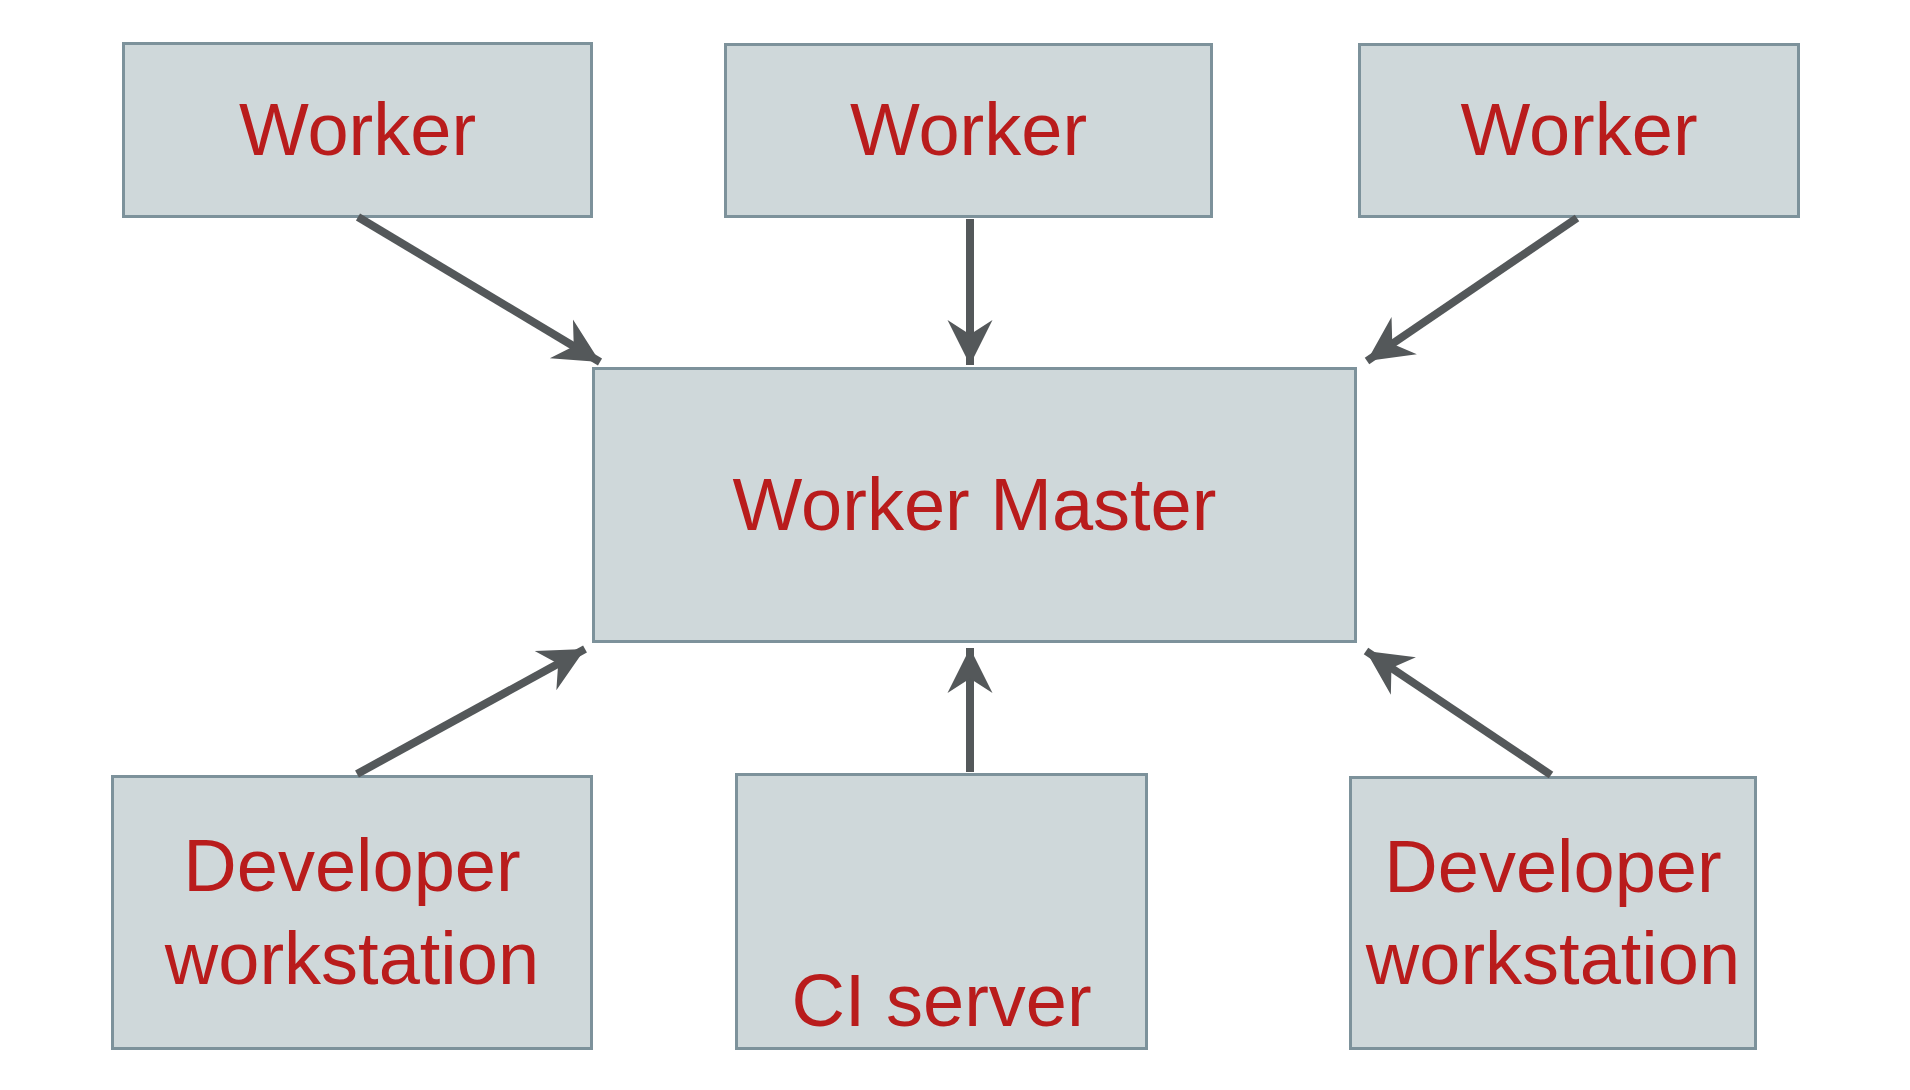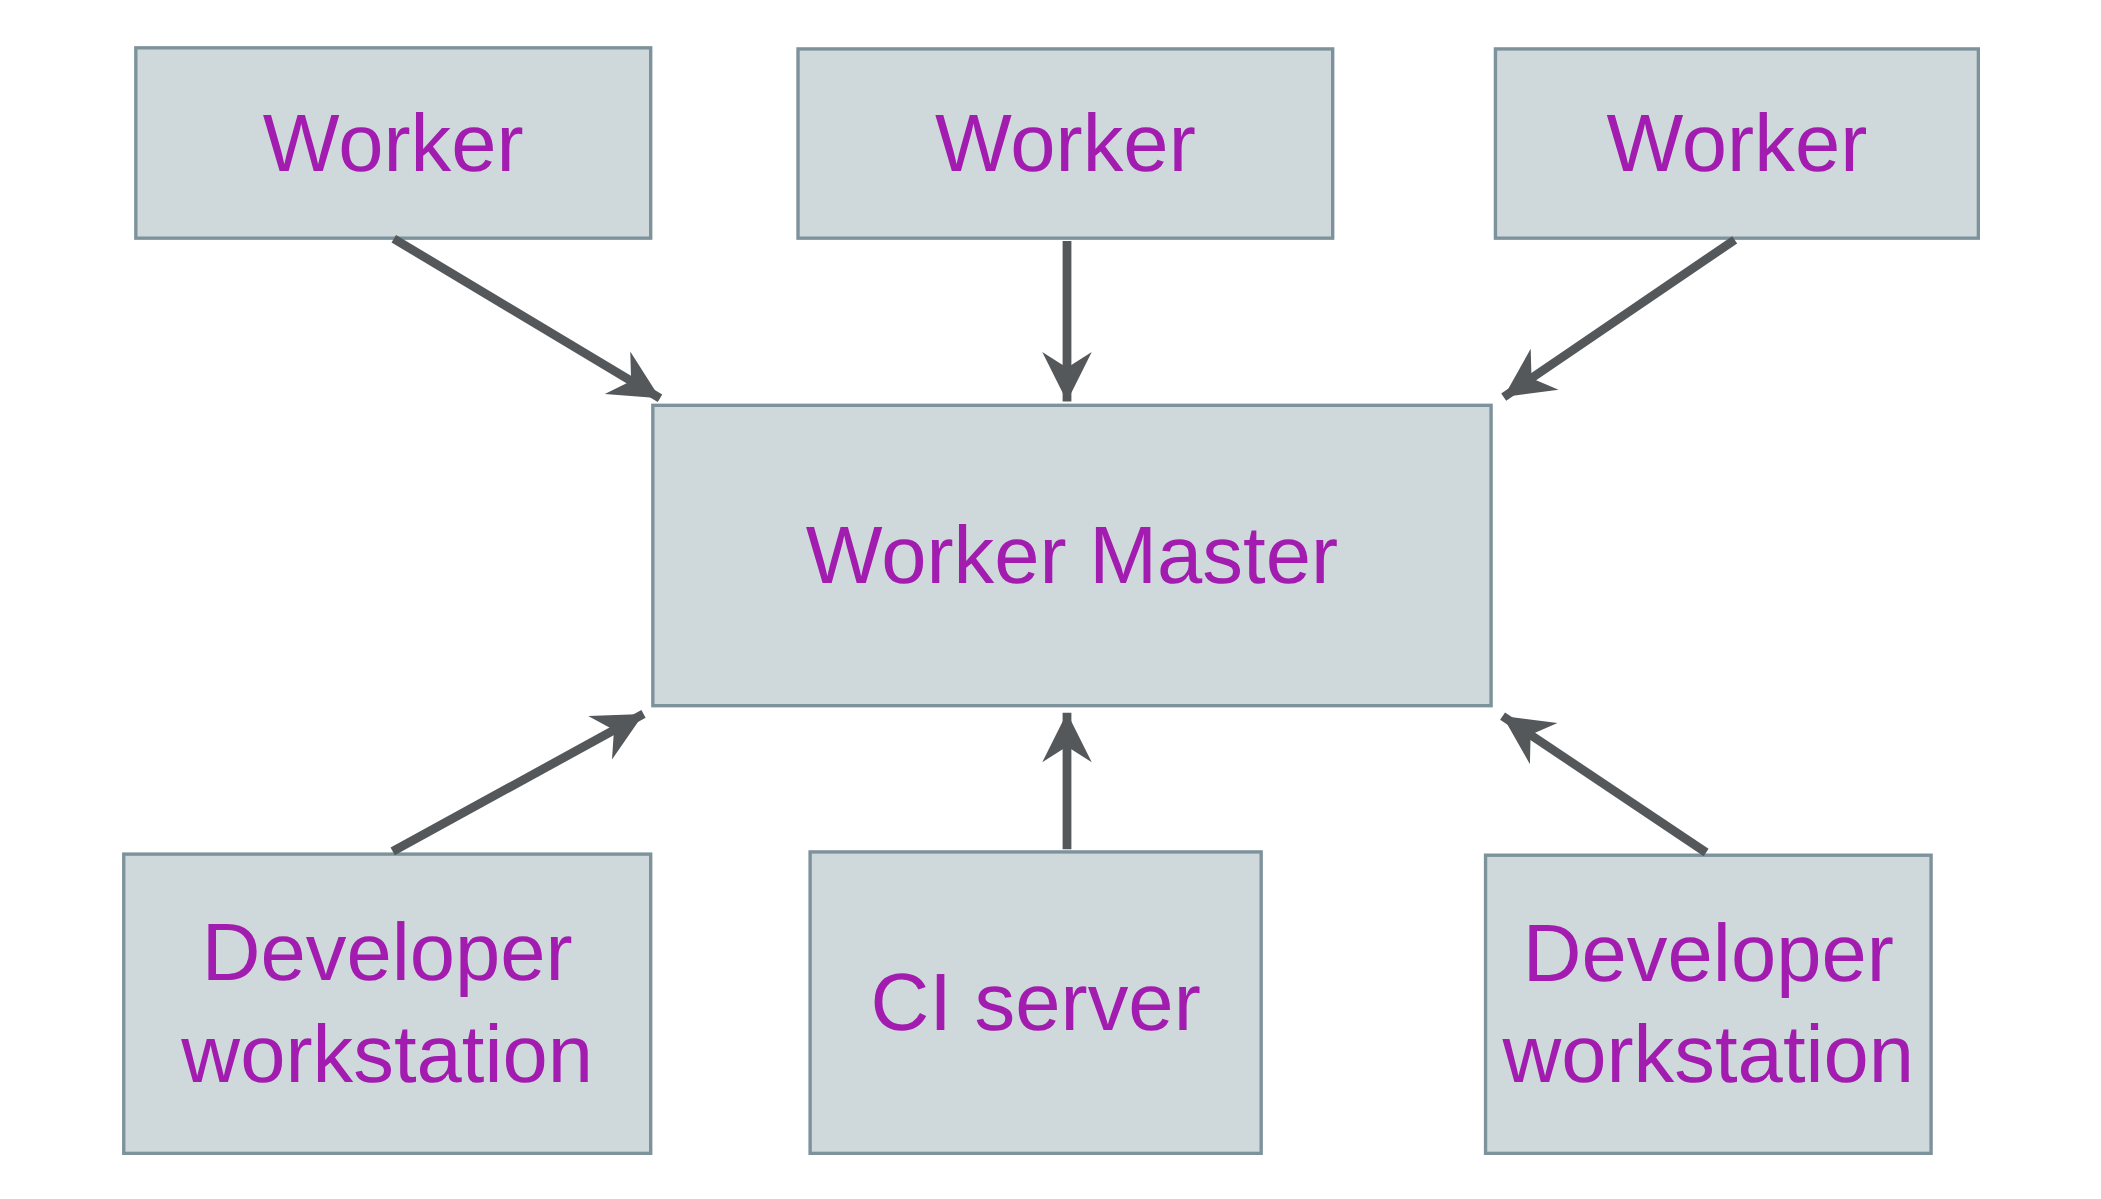--- a/index.html
+++ b/index.html
@@ -17,35 +17,35 @@
   }
   .node {
     position: absolute;
     box-sizing: border-box;
     background: #cfd8da;
     border: 3px solid #7d929b;
     display: flex;
     align-items: center;
     justify-content: center;
     text-align: center;
-    color: #a21caf;
+    color: #b91c1c;
     font-size: 74px;
     line-height: 1.25;
   }
   .node-label {
     display: block;
     padding: 0 8px;
   }
   
   .n-worker-left   { left: 122px;  top: 42px;  width: 471px; height: 176px; }
   .n-worker-mid    { left: 724px;  top: 43px;  width: 489px; height: 175px; }
   .n-worker-right  { left: 1358px; top: 43px;  width: 442px; height: 175px; }
   .n-build-master  { left: 592px;  top: 367px; width: 765px; height: 276px; }
   .n-dev-left      { left: 111px;  top: 775px; width: 482px; height: 275px; }
-  .n-ci-server     { left: 735px;  top: 773px; width: 413px; height: 277px; }
+  .n-ci-server     { left: 735px;  top: 773px; width: 413px; height: 277px; align-items: flex-end; }
   .n-dev-right     { left: 1349px; top: 776px; width: 408px; height: 274px; }
 
   svg.edges {
     position: absolute;
     left: 0;
     top: 0;
     width: 1910px;
     height: 1090px;
     pointer-events: none;
   }

